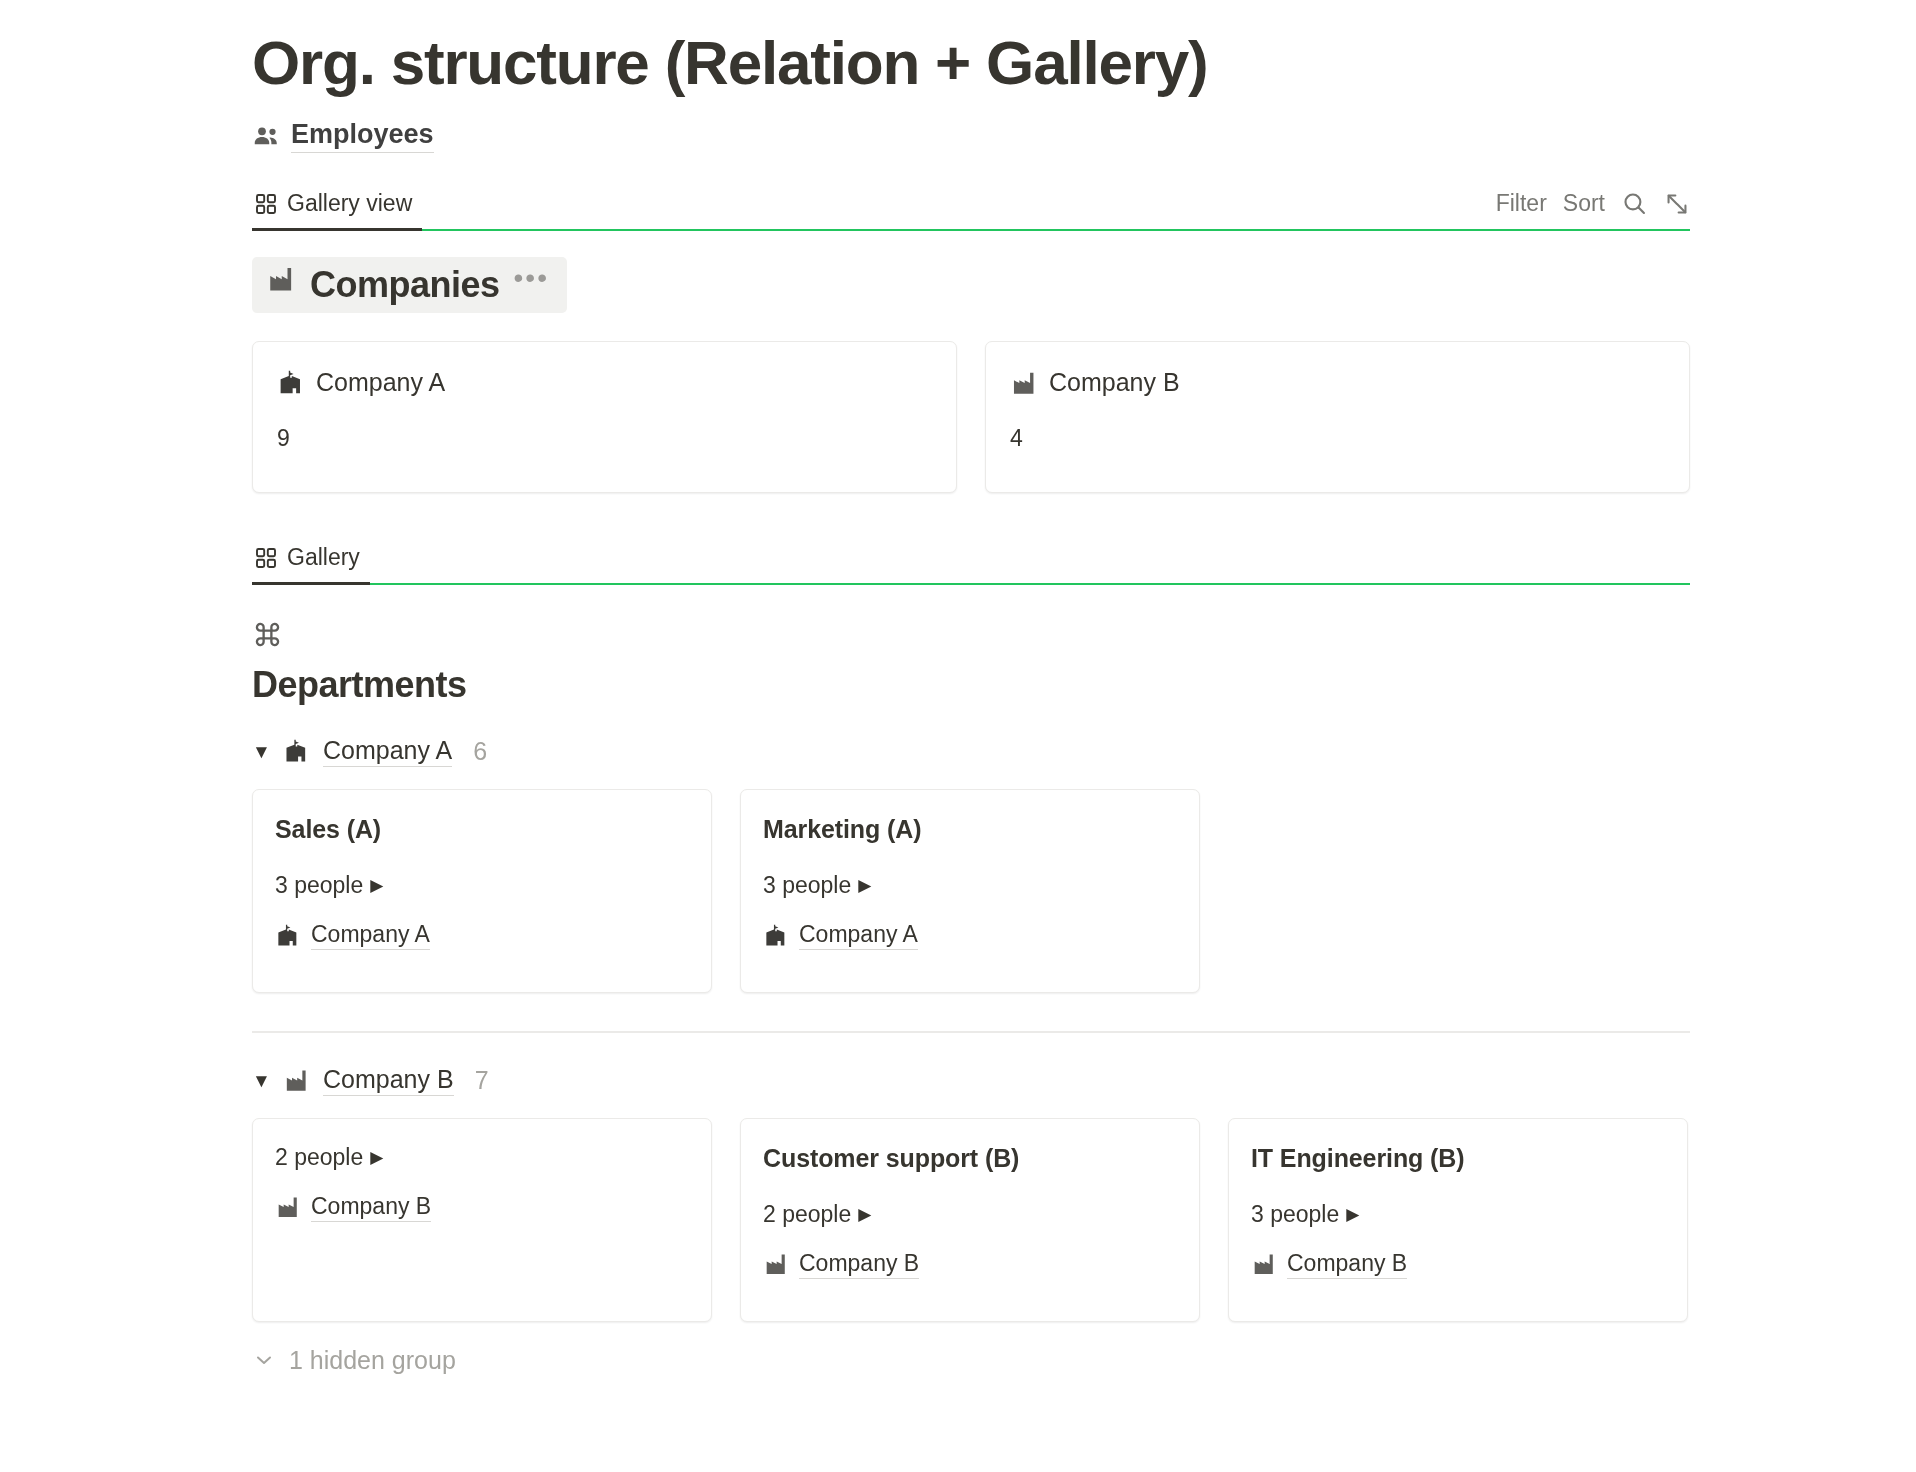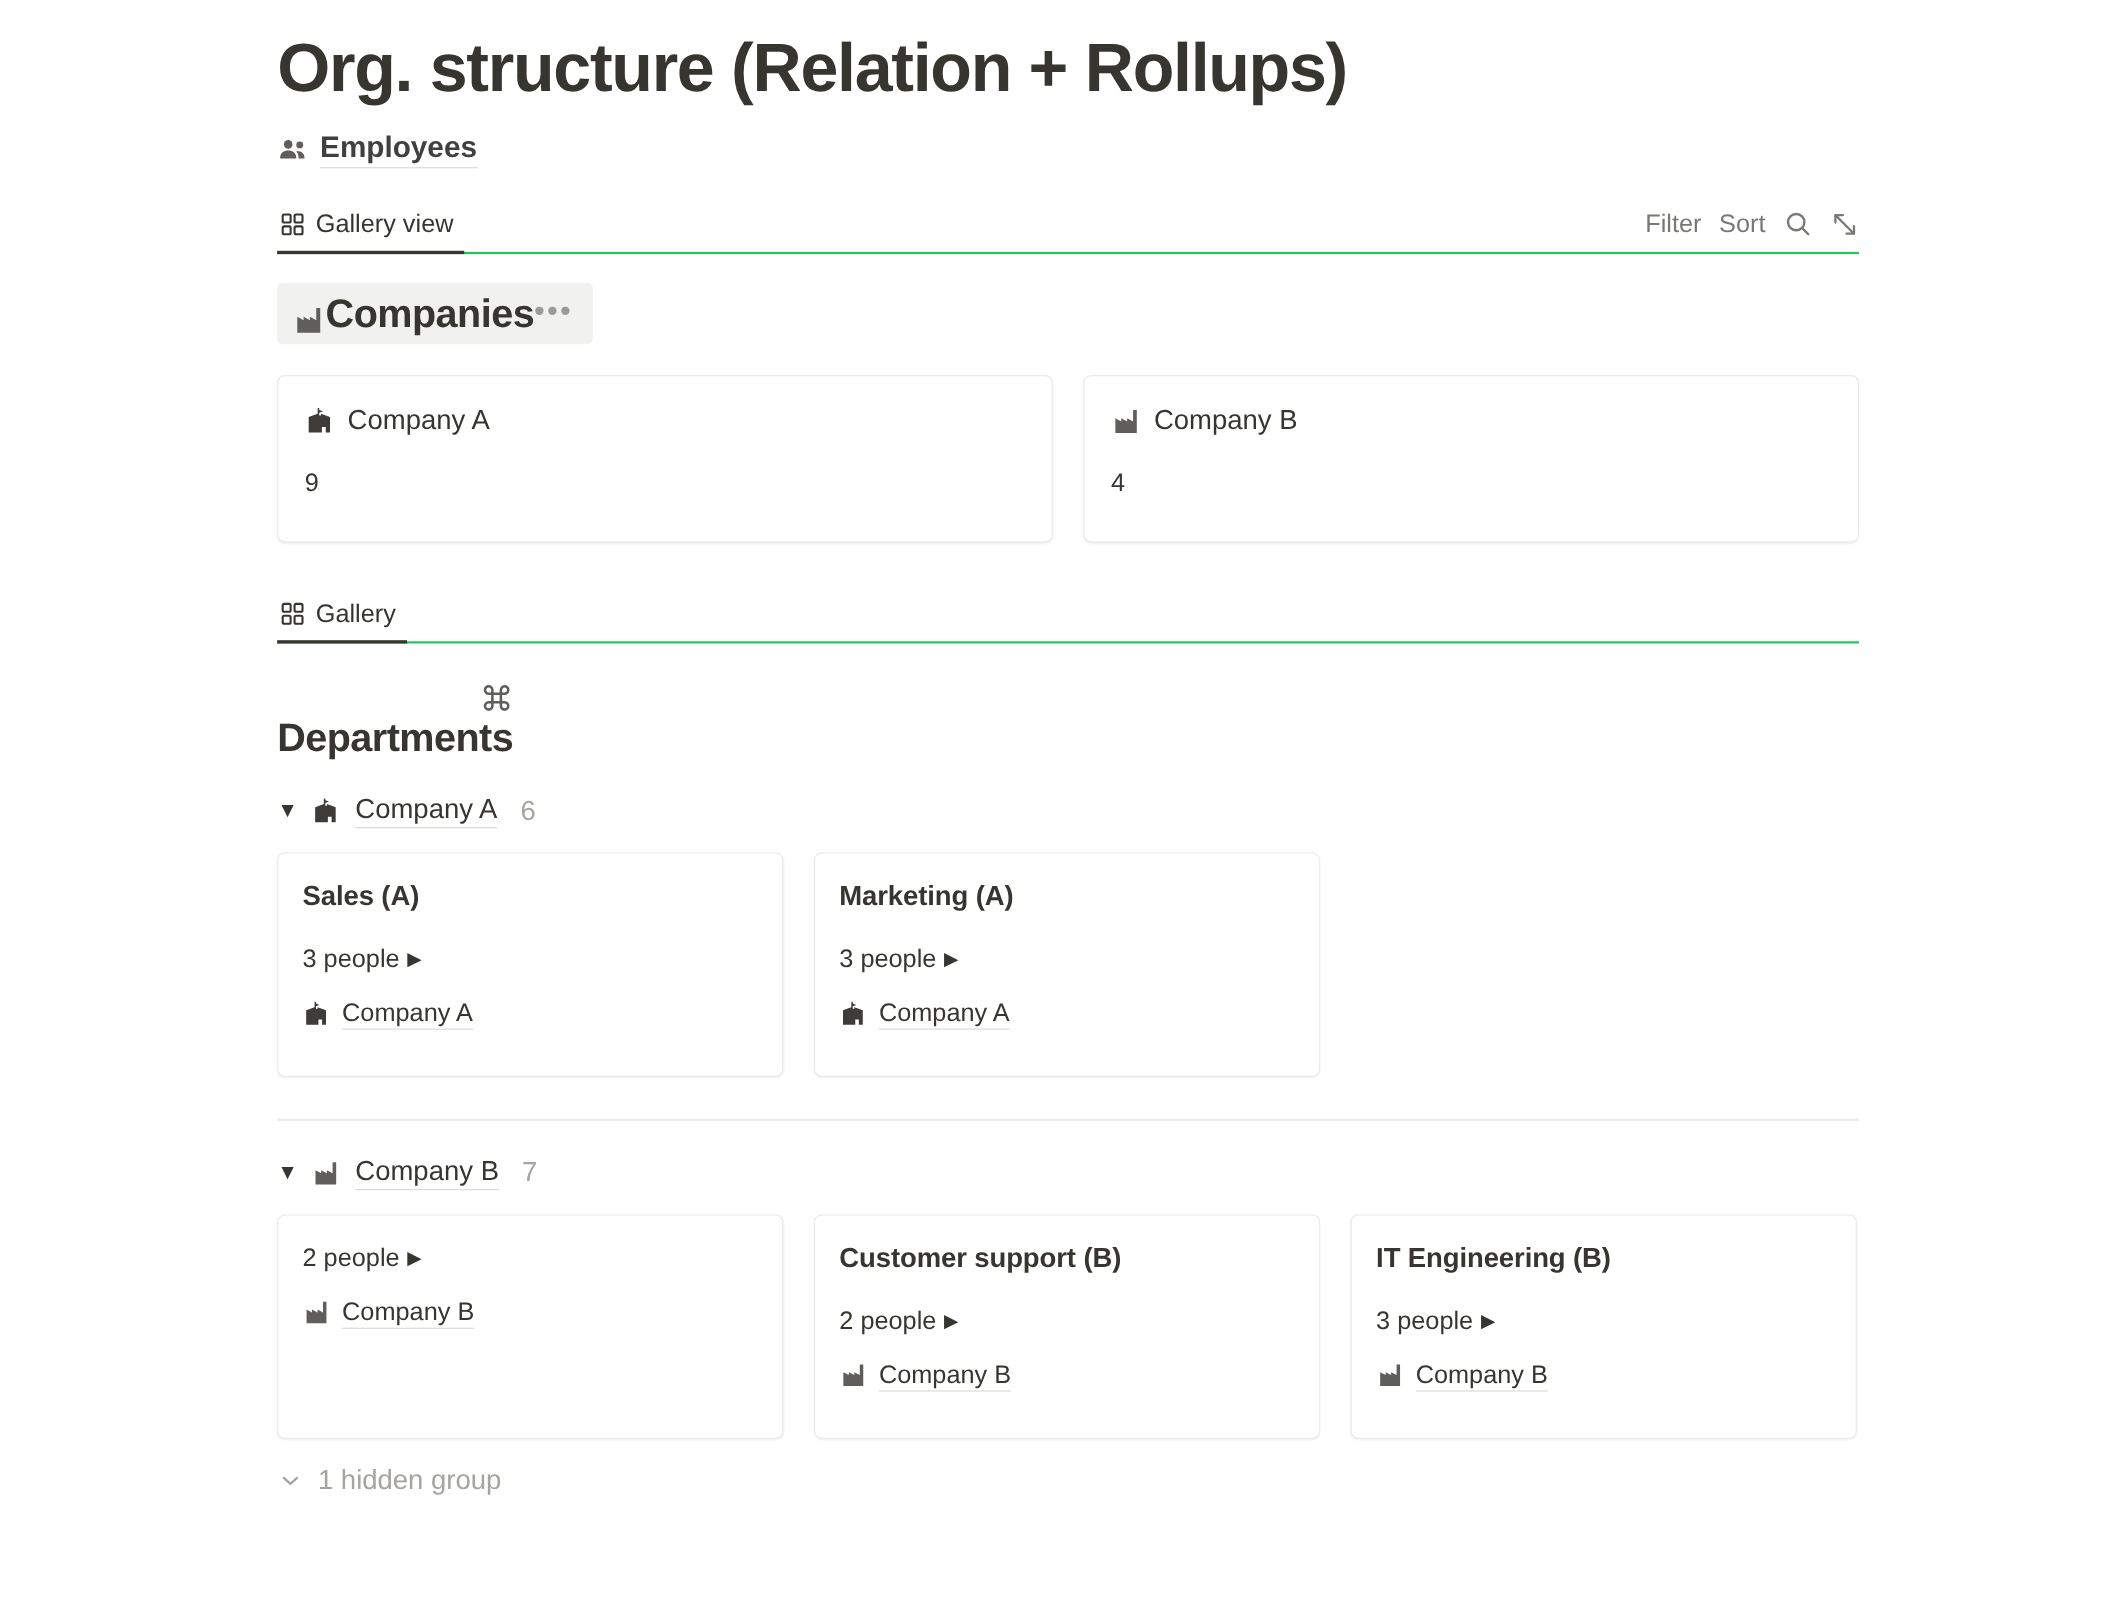--- a/index.html
+++ b/index.html
@@ -90,21 +90,22 @@
     font-size: 23px;
     color: #787874;
     cursor: pointer;
     display: flex;
     align-items: center;
   }
 
   
   .section-head {
     display: inline-flex;
-    align-items: flex-end;
+    align-items: flex-start;
+    gap: 14px;
     background: #f1f1ef;
     border-radius: 5px;
     padding: 7px 18px 7px 14px;
     margin-bottom: 28px;
     cursor: pointer;
   }
   .section-head .title {
     font-size: 36px;
     font-weight: 700;
     letter-spacing: -0.5px;
@@ -231,21 +232,21 @@
     color: #a5a49f;
     cursor: pointer;
   }
 </style>
 </head>
 <body>
 
 <div class="page">
   <div class="content">
 
-    <h1 class="page-title">Org. structure (Relation + Rollups)</h1>
+    <h1 class="page-title">Org. structure (Relation + Gallery)</h1>
 
     <div class="db-link">
       <span class="ic">
         <svg width="30" height="30" viewBox="0 0 24 24" fill="#5f5e5b">
           <circle cx="8" cy="8.2" r="3.1"></circle>
           <circle cx="16.4" cy="8.6" r="2.5"></circle>
           <path d="M2.2 17.6c0-3.1 2.6-4.9 5.8-4.9s5.8 1.8 5.8 4.9v.9H2.2z"></path>
           <path d="M14.6 13.1c2.9.2 5.2 1.8 5.2 4.5v.9h-4.3v-1.1c0-1.7-.6-3.1-1.6-4.1z"></path>
         </svg>
       </span>

